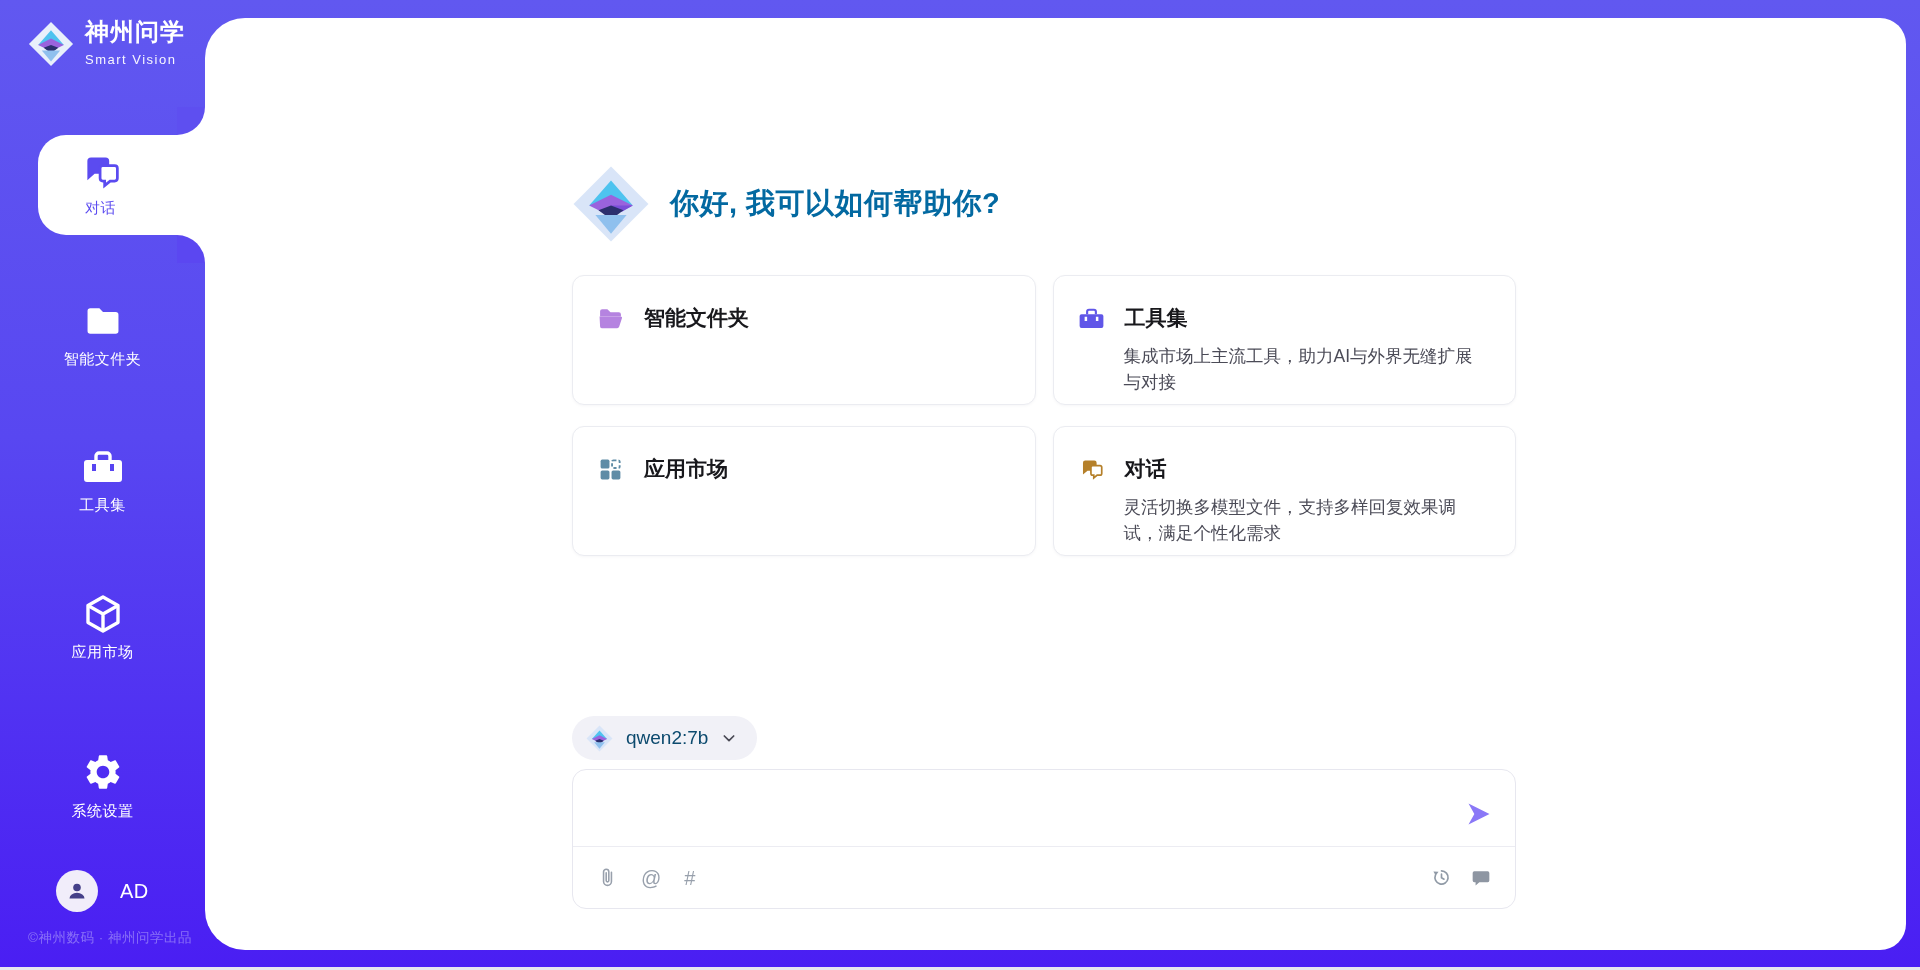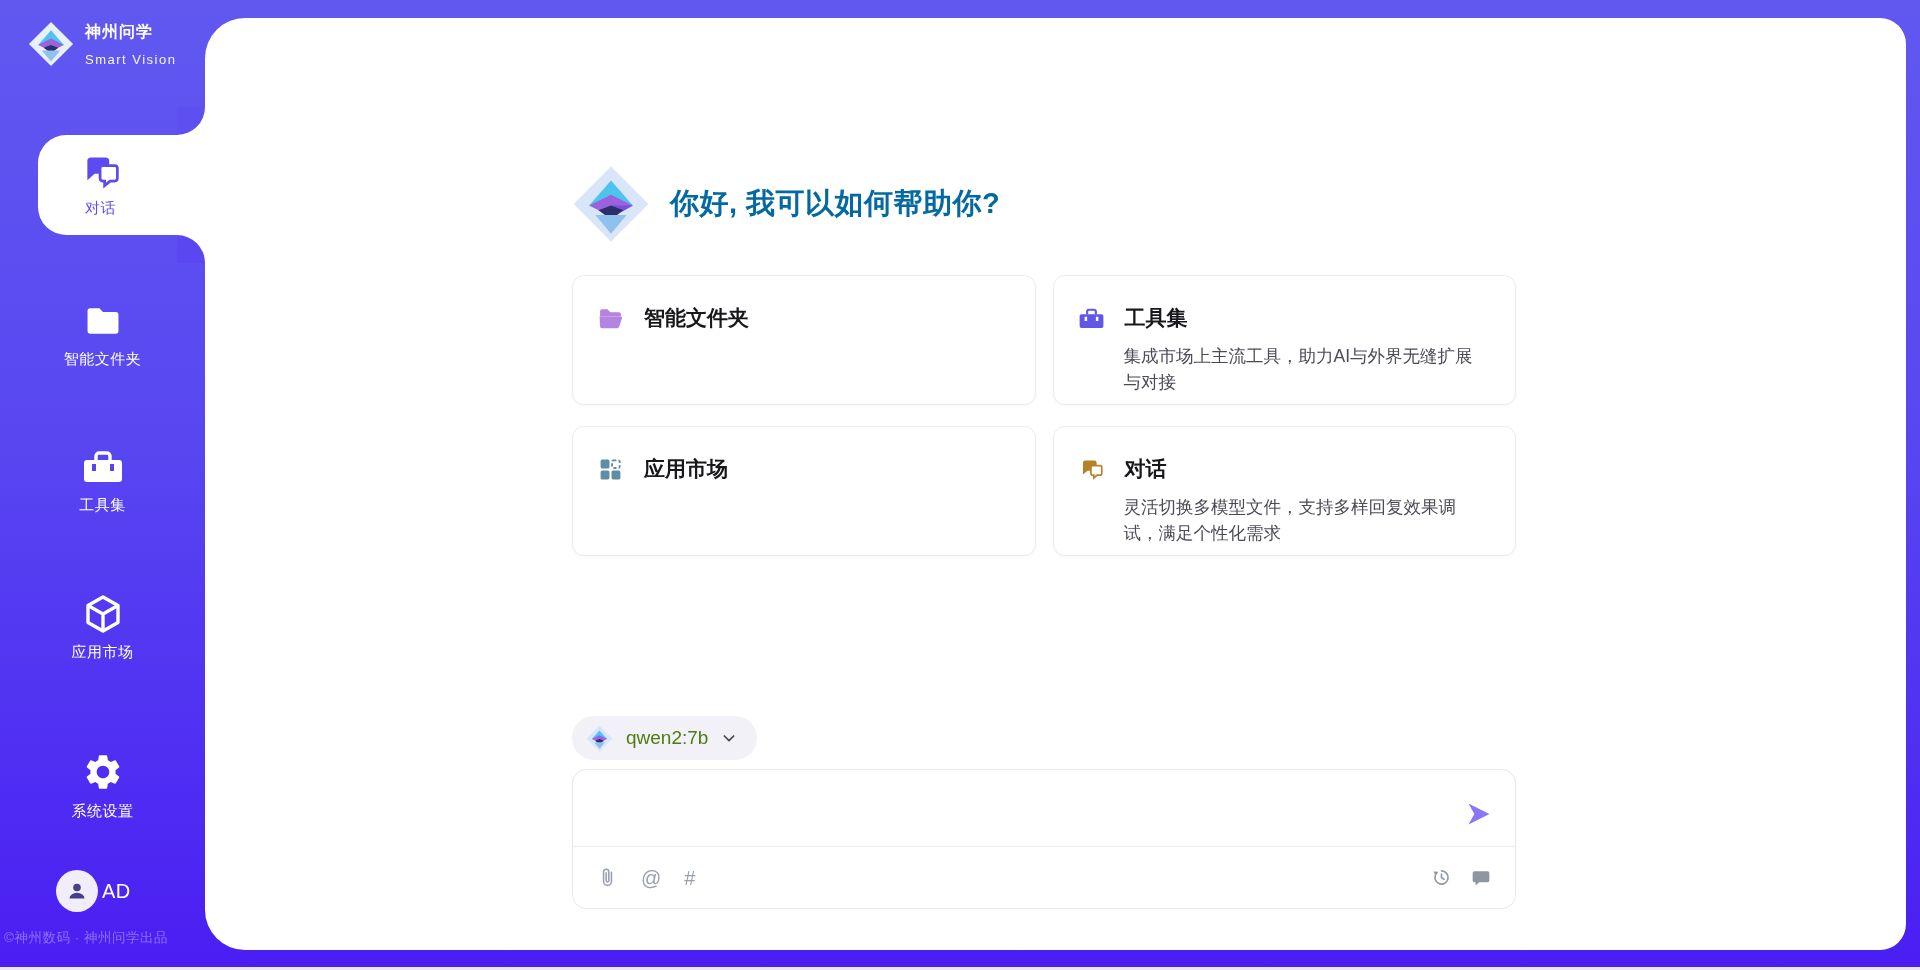--- a/index.html
+++ b/index.html
@@ -10,55 +10,55 @@
   }
   .app{position:relative;width:1920px;height:970px;background:linear-gradient(180deg,#6158F0 0%,#5847F1 45%,#4A1EF3 100%);overflow:hidden;}
   .bottom-edge{position:absolute;left:0;right:0;bottom:0;height:3px;background:#e7e7ef;}
 
   
   .main{position:absolute;left:205px;top:18px;right:14px;bottom:20px;background:#ffffff;border-radius:40px 26px 26px 40px;}
 
   
   .sidebar{position:absolute;left:0;top:0;width:205px;height:100%;color:#fff;}
   .brand{position:absolute;left:28px;top:20px;display:flex;align-items:center;gap:11px;}
-  .brand-text .brand-name{font-size:16px;font-weight:700;letter-spacing:1px;line-height:24px;}
+  .brand-text .brand-name{font-size:24px;font-weight:700;letter-spacing:1px;line-height:24px;}
   .brand-text .brand-sub{font-size:13px;font-weight:400;letter-spacing:1.5px;opacity:.95;margin-top:8px;}
 
   .nav-active{position:absolute;left:38px;top:135px;width:167px;height:100px;background:#fff;border-radius:28px 0 0 28px;
     display:flex;flex-direction:column;align-items:center;justify-content:center;gap:7px;padding-right:42px;box-sizing:border-box;}
   .nav-active::before{content:"";position:absolute;right:0;top:-28px;width:28px;height:28px;background:#fff;}
   .nav-active::after{content:"";position:absolute;right:0;bottom:-28px;width:28px;height:28px;background:#fff;}
   .cv-top{position:absolute;right:0;top:-28px;width:28px;height:28px;background:#5E4FF0;border-bottom-right-radius:28px;z-index:2;}
   .cv-bottom{position:absolute;right:0;bottom:-28px;width:28px;height:28px;background:#5B47F1;border-top-right-radius:28px;z-index:2;}
   .nav-active .nav-label{color:#5B4BF0;}
 
   .nav-item{position:absolute;left:0;width:205px;height:96px;display:flex;flex-direction:column;align-items:center;justify-content:center;gap:9px;cursor:pointer;}
   .nav-label{font-size:15px;letter-spacing:.5px;color:#fff;}
 
-  .user-row{position:absolute;left:56px;top:870px;display:flex;align-items:center;gap:4px;cursor:pointer;justify-content:space-between;}
+  .user-row{position:absolute;left:56px;top:870px;display:flex;align-items:center;gap:22px;cursor:pointer;justify-content:space-between;}
   .avatar{width:42px;height:42px;border-radius:50%;background:#f1edfa;display:flex;align-items:center;justify-content:center;}
   .user-name{font-size:20px;color:#fff;letter-spacing:.5px;}
-  .side-footer{position:absolute;left:4px;top:929px;font-size:13.5px;color:rgba(235,235,255,.38);letter-spacing:.5px;}
+  .side-footer{position:absolute;left:28px;top:929px;font-size:13.5px;color:rgba(235,235,255,.38);letter-spacing:.5px;}
 
   
   .greeting{position:absolute;left:367px;top:147px;display:flex;align-items:center;gap:20px;}
   .greeting h1{margin:0;font-size:29px;font-weight:700;color:#0369a1;letter-spacing:.5px;}
 
   
   .cards{position:absolute;left:367px;top:257px;width:944px;display:grid;grid-template-columns:1fr 1fr;gap:21px 17px;}
   .card{height:130px;box-sizing:border-box;background:#fff;border:1px solid #ebecf1;border-radius:12px;
     padding:28px 26px 0 25px;box-shadow:0 1px 3px rgba(30,30,80,.04);cursor:pointer;}
   .card-head{display:flex;align-items:center;gap:21px;}
   .card-title{font-size:21px;font-weight:700;color:#18181c;}
   .card-desc{margin-top:11px;margin-left:45px;font-size:17.5px;line-height:26px;color:#4b4b57;}
 
   
   .model-pill{position:absolute;left:367px;top:698px;height:44px;padding:0 20px 0 14px;border-radius:22px;background:#f1f1f7;
     display:inline-flex;align-items:center;gap:13px;cursor:pointer;}
-  .model-name{font-size:19px;color:#4d7c0f;}
+  .model-name{font-size:19px;color:#0c4a6e;}
 
   
   .composer{position:absolute;left:367px;top:751px;width:944px;height:140px;box-sizing:border-box;border:1.5px solid #e7e7ef;border-radius:14px;background:#fff;}
   .composer textarea{position:absolute;left:22px;top:14px;width:830px;height:58px;border:none;outline:none;resize:none;
     font-family:"Liberation Sans","DejaVu Sans",sans-serif;font-size:19px;color:#333;background:transparent;}
   .composer textarea::placeholder{color:#b7bac6;}
   .send-btn{position:absolute;right:22px;top:30px;width:28px;height:28px;cursor:pointer;background:none;border:none;padding:0;}
   .composer-toolbar{position:absolute;left:0;right:0;top:76px;bottom:0;border-top:1px solid #ececf2;
     display:flex;align-items:center;padding:0 24px;box-sizing:border-box;}
   .tool-left{display:flex;align-items:center;gap:23px;}

